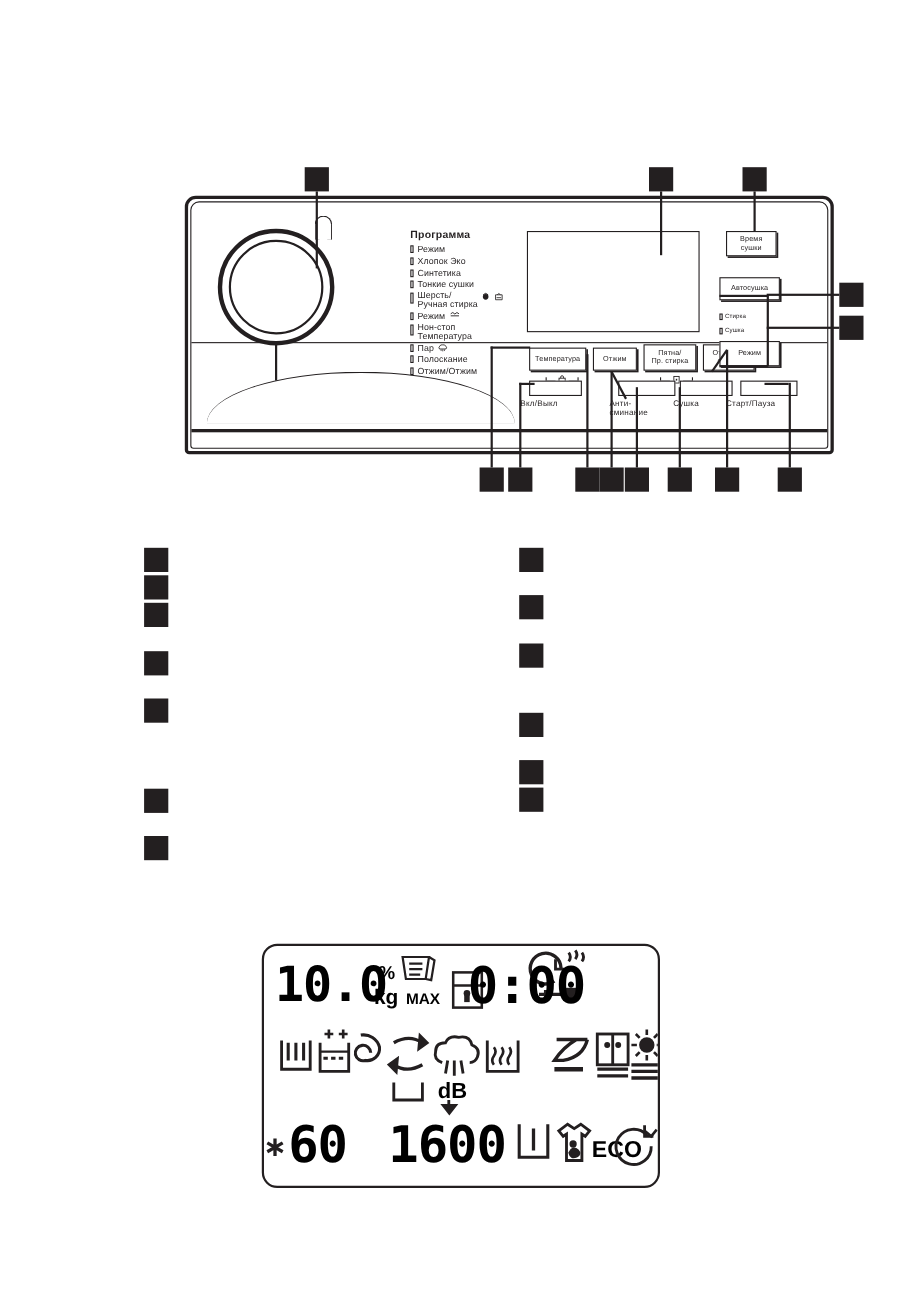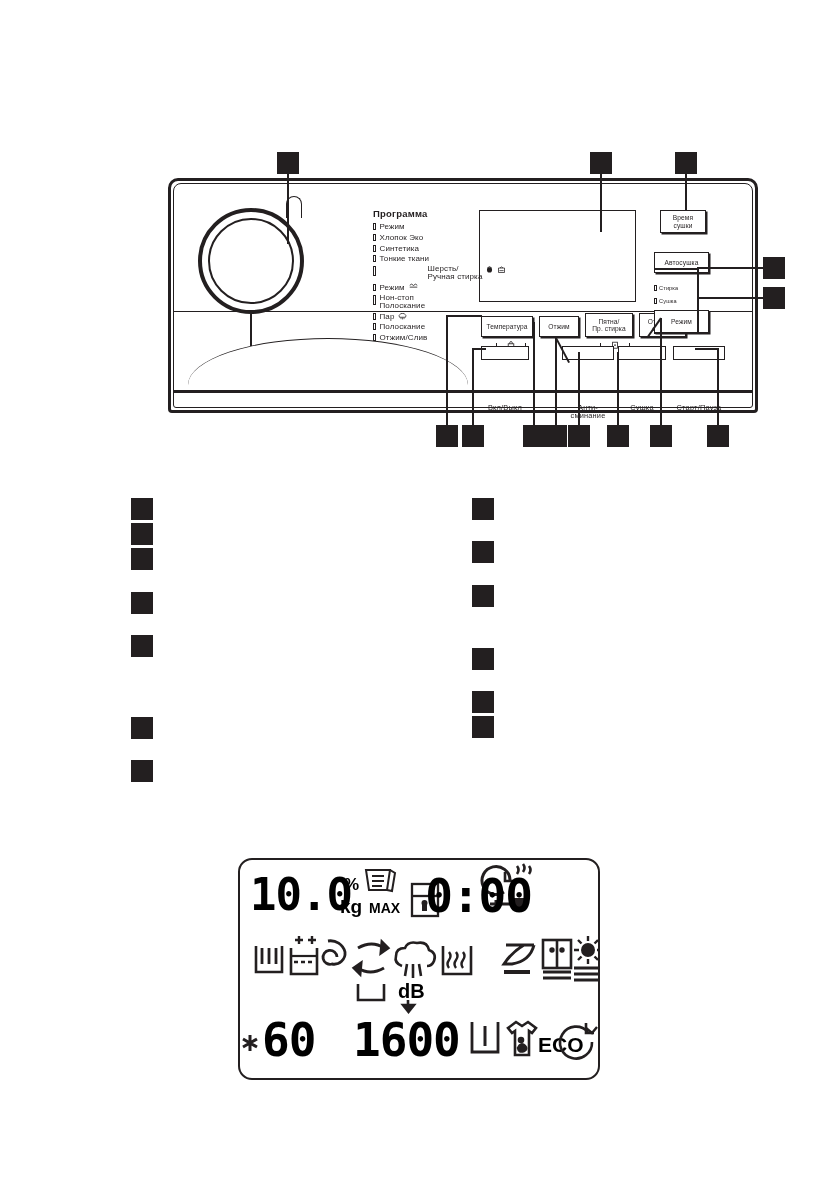--- a/index.html
+++ b/index.html
@@ -46,21 +46,21 @@
   
   .lcd-panel{position:absolute;left:311px;top:32px;width:155px;height:90px;
              border:1.6px solid #231f20;}
 
   
   .btn{position:absolute;border:1.5px solid #231f20;background:#fff;
        display:flex;align-items:center;justify-content:center;text-align:center;
        font-size:6.6px;line-height:7.2px;letter-spacing:.1px;box-sizing:border-box;}
   .btn.sh{box-shadow:1.5px 1.5px 0 #231f20;}
   .btn2{position:absolute;border:1.4px solid #231f20;background:#fff;box-sizing:border-box;}
-  .btnlbl{position:absolute;font-size:7.4px;line-height:8.4px;text-align:center;letter-spacing:.2px;margin-top:41px;}
+  .btnlbl{position:absolute;font-size:7.4px;line-height:8.4px;letter-spacing:.2px;}
   .brk{position:absolute;font-size:7px;color:#231f20;display:flex;align-items:center;gap:2px;}
   .brk .bar{display:inline-block;width:8px;height:3px;border-left:1.2px solid #231f20;
             border-bottom:1.2px solid #231f20;}
   .brk .bar.r{border-left:none;border-right:1.2px solid #231f20;}
   .ledrow{position:absolute;display:flex;align-items:center;font-size:5.6px;letter-spacing:.1px;}
   .ledrow .led{width:2.6px;height:6px;margin-right:2.5px;background:#fff;}
 
   
   #bigLcd{left:238px;top:858px;width:362px;height:222px;
           border:2.6px solid #231f20;border-radius:14px;box-sizing:border-box;background:#fff;}
@@ -102,25 +102,25 @@
     <div class="prog-row">
       <span class="led"></span>
       <span class="prog-lbl">Хлопок Эко</span>
     </div>
     <div class="prog-row">
       <span class="led"></span>
       <span class="prog-lbl">Синтетика</span>
     </div>
     <div class="prog-row">
       <span class="led"></span>
-      <span class="prog-lbl">Тонкие ткани</span>
+      <span class="prog-lbl">Тонкие сушки</span>
     </div>
     <div class="prog-row">
       <span class="led" style="height:10px;"></span>
-      <span class="prog-lbl two" style="white-space:pre;margin-left:48px;">Шерсть/
+      <span class="prog-lbl two" style="white-space:pre;">Шерсть/
 Ручная стирка</span>
       <span class="mini-ic">
         <svg viewBox="0 0 12 12" width="9" height="9">
             <circle cx="6" cy="6.5" r="3.4" fill="#231f20"></circle>
             <path d="M3 4 Q6 0.5 9 4" stroke="#231f20" stroke-width="1.2" fill="none"></path>
           </svg>
       </span>
       <span class="mini-ic">
         <svg viewBox="0 0 12 12" width="9" height="9">
             <path d="M2 4h8v6H2z" stroke="#231f20" stroke-width="1" fill="none"></path>
@@ -135,39 +135,39 @@
       <span class="mini-ic">
         <svg viewBox="0 0 14 12" width="11" height="9">
             <path d="M2 3 L4.5 1.5 L7 3.3 L9.5 1.5 L12 3" stroke="#231f20" stroke-width="1.1" fill="none"></path>
             <path d="M2 5.5h10" stroke="#231f20" stroke-width="1.1"></path>
           </svg>
       </span>
     </div>
     <div class="prog-row">
       <span class="led" style="height:10px;"></span>
       <span class="prog-lbl two" style="white-space:pre;">Нон-стоп
-Полоскание</span>
+Температура</span>
     </div>
     <div class="prog-row">
       <span class="led"></span>
       <span class="prog-lbl">Пар</span>
       <span class="mini-ic">
         <svg viewBox="0 0 14 12" width="11" height="9">
             <path d="M3 7 Q1.5 4.5 3.5 3.5 Q4 1.5 7 2 Q10 1.5 10.5 3.5 Q12.5 4.5 11 7z" stroke="#231f20" stroke-width="1" fill="none"></path>
             <path d="M5 7.5v2M7 7.5v2.4M9 7.5v2" stroke="#231f20" stroke-width="0.9"></path>
           </svg>
       </span>
     </div>
     <div class="prog-row">
       <span class="led"></span>
       <span class="prog-lbl">Полоскание</span>
     </div>
     <div class="prog-row">
       <span class="led"></span>
-      <span class="prog-lbl">Отжим/Слив</span>
+      <span class="prog-lbl">Отжим/Отжим</span>
     </div>
   </div>
 
   <div class="lcd-panel"></div>
 
   <div class="btn sh" style="left:313px;top:138px;width:52px;height:21px;">
     <span>Температура</span>
   </div>
   <div class="btn sh" style="left:371px;top:138px;width:40px;height:21px;">
     <span>Отжим</span>

